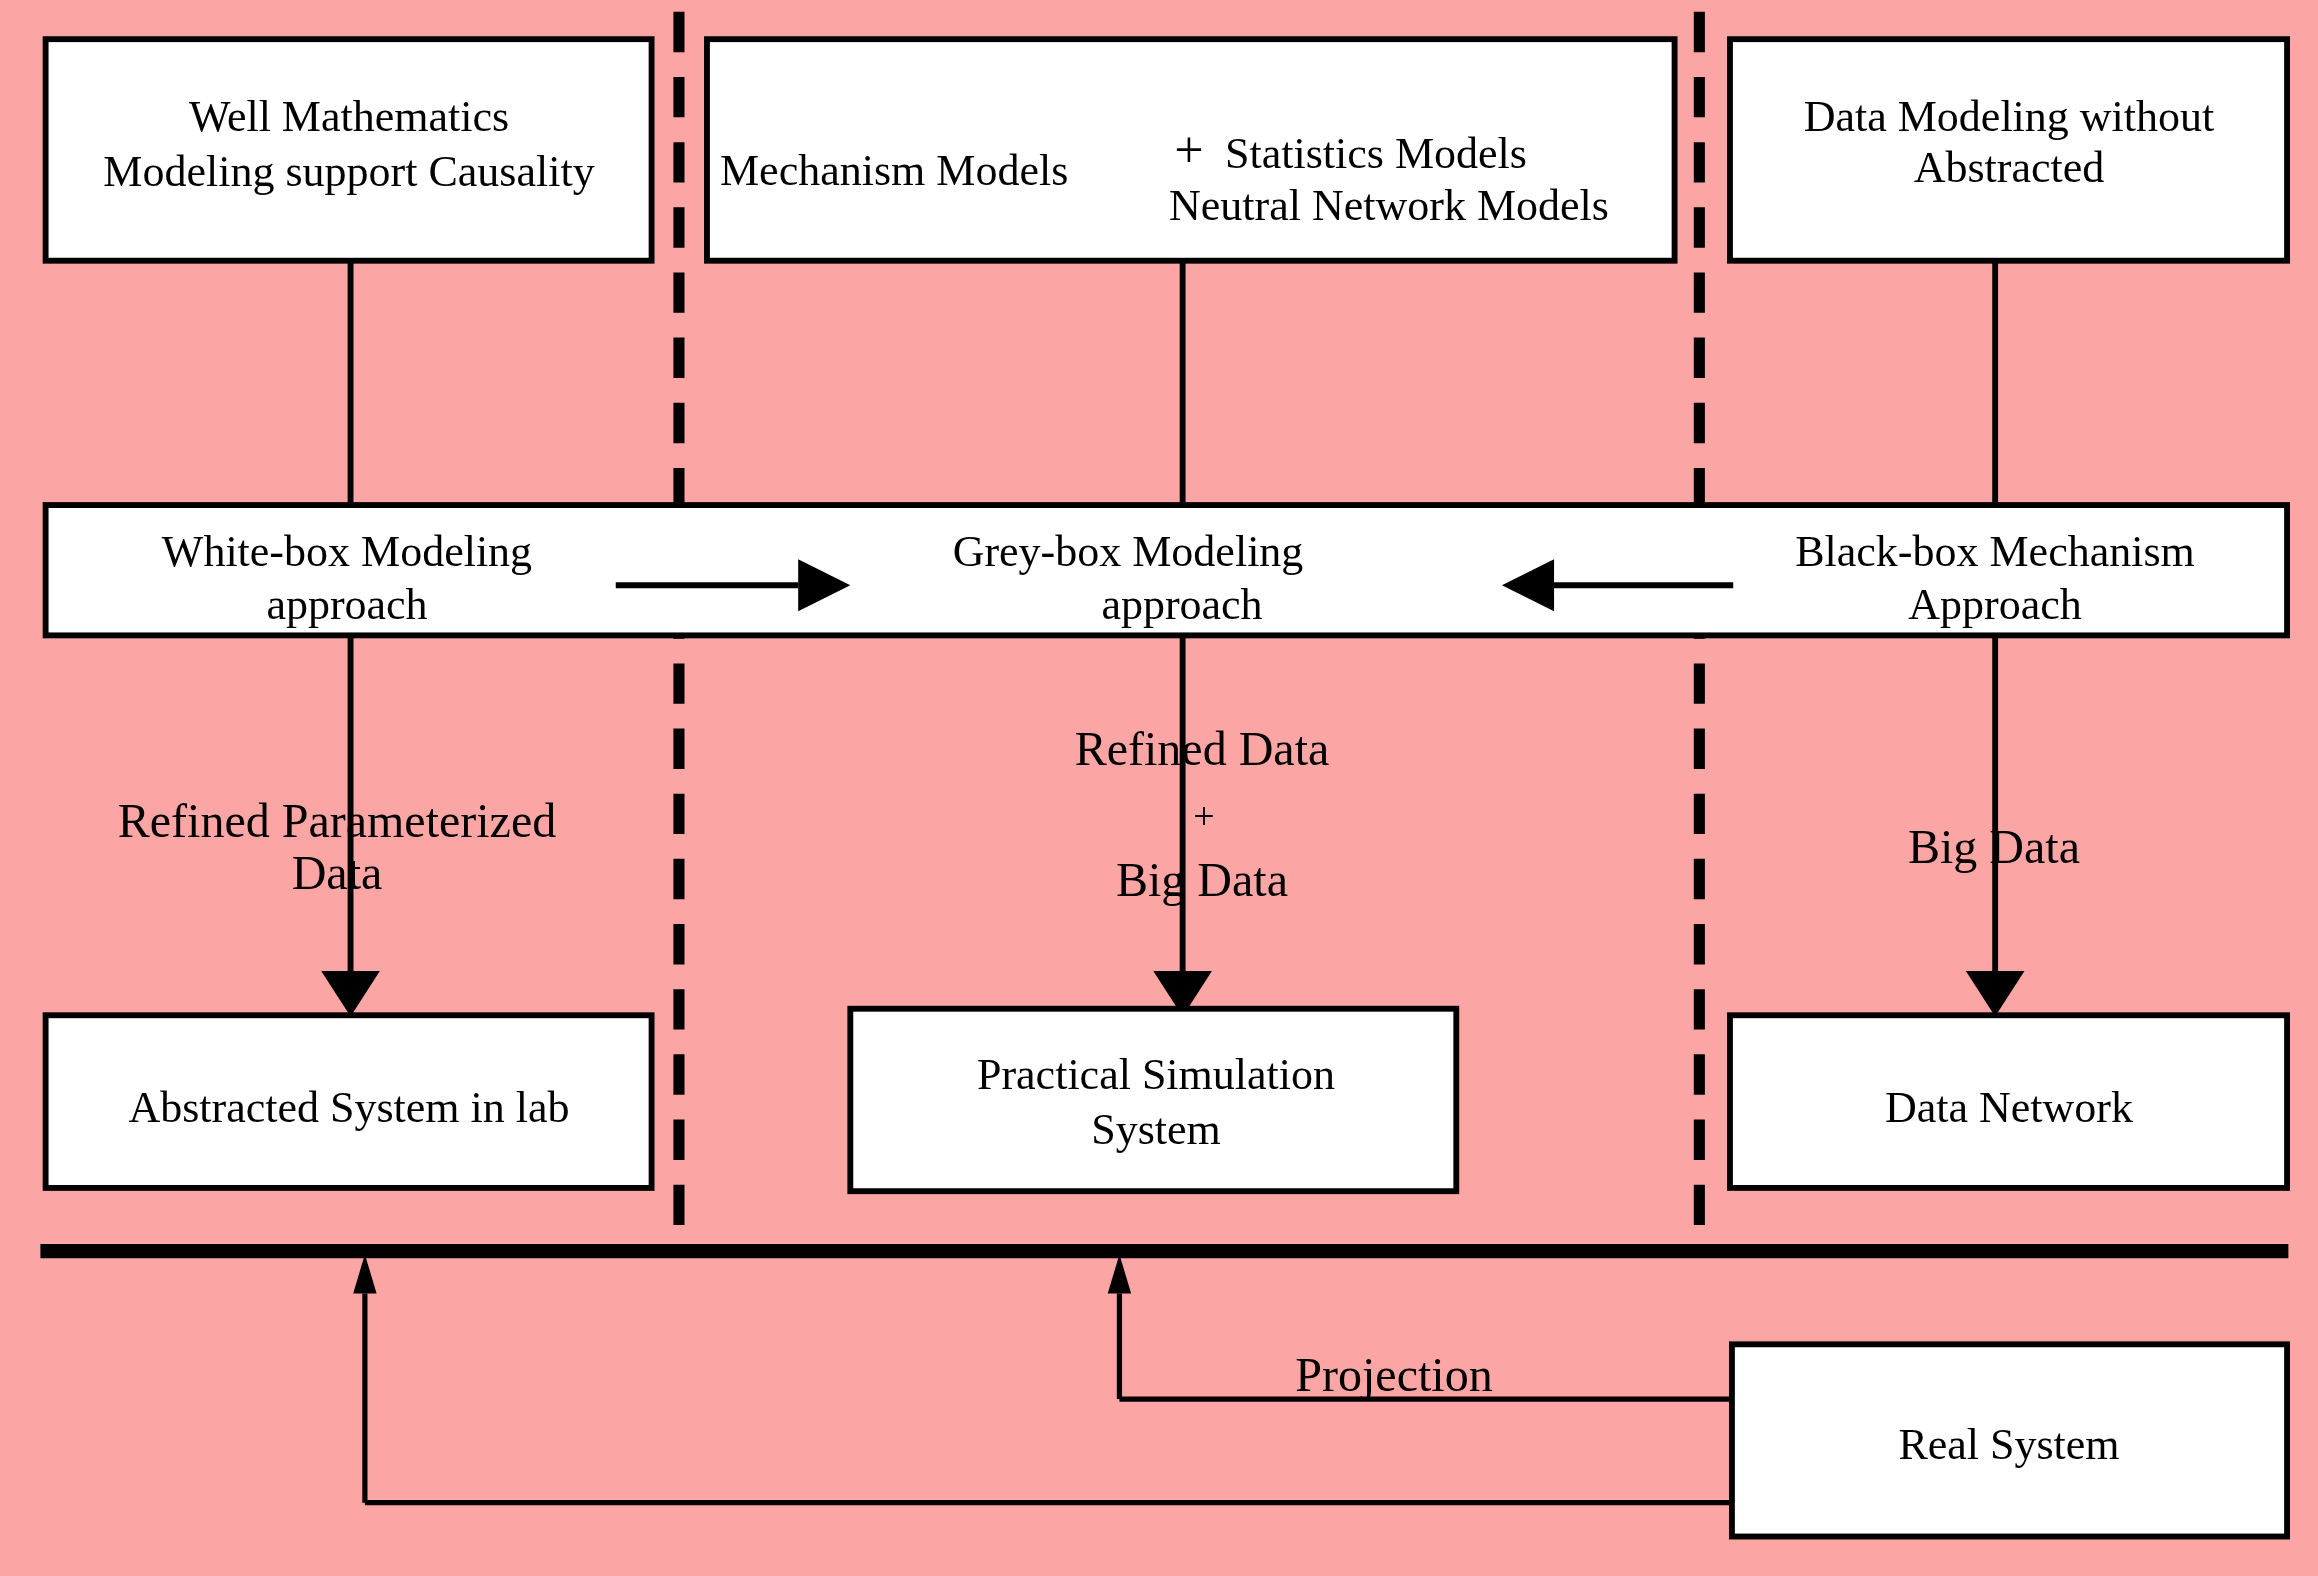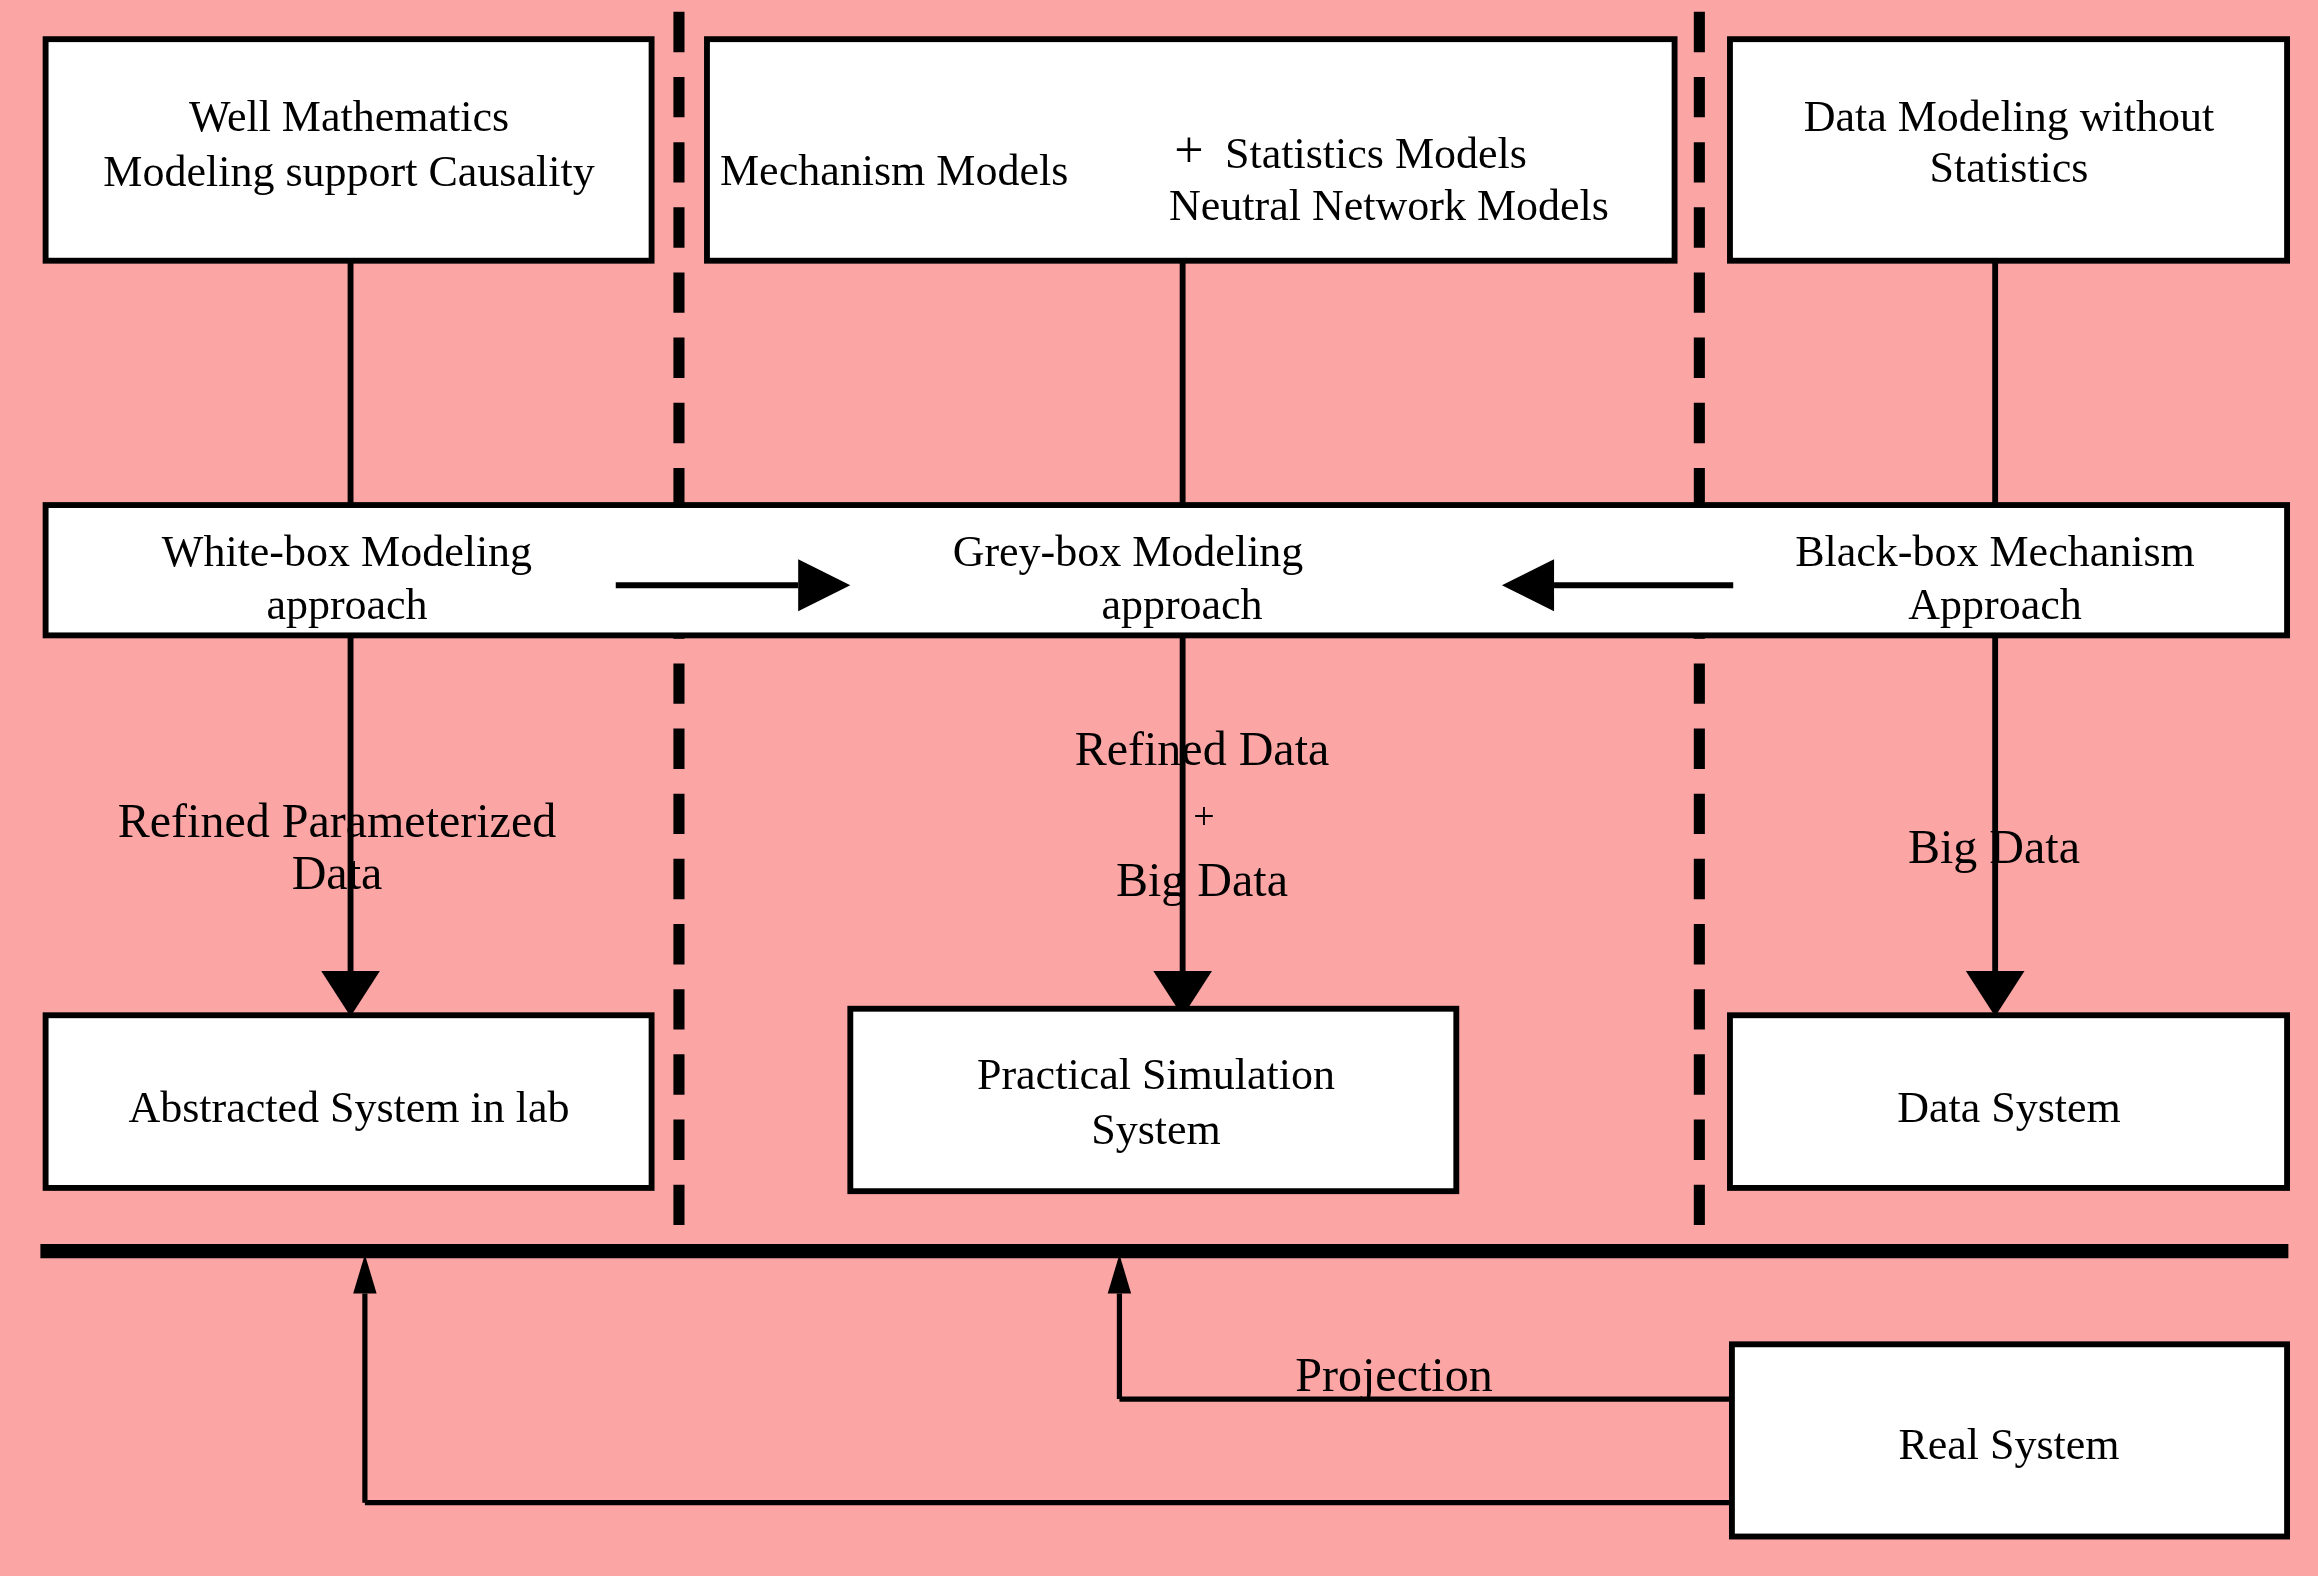--- a/index.html
+++ b/index.html
@@ -128,21 +128,21 @@
 
   <div class="lbl boxed lbl-center" style="left:349px; top:117px; width:599px;">Well Mathematics</div>
   <div class="lbl boxed lbl-center" style="left:349px; top:172px; width:638px;font-family:Liberation Serif, serif;">Modeling support Causality</div>
 
   <div class="lbl boxed" style="left:720px; top:145px; width:417px; text-align:left;">Mechanism Models</div>
   <div class="lbl plus" style="left:1166px; top:120px; width:46px;">+</div>
   <div class="lbl boxed" style="left:1225px; top:128px; width:443px; text-align:left;">Statistics Models</div>
   <div class="lbl boxed" style="left:1169px; top:180px; width:515px; text-align:left;">Neutral Network Models</div>
 
   <div class="lbl boxed lbl-center" style="left:2009px; top:117px; width:586px;">Data Modeling without</div>
-  <div class="lbl boxed lbl-center" style="left:2009px; top:168px; width:586px;">Statistics</div>
+  <div class="lbl boxed lbl-center" style="left:2009px; top:168px; width:586px;">Abstracted</div>
 
   <div class="lbl boxed lbl-center" style="left:347px; top:552px; width:521px;">White-box Modeling</div>
   <div class="lbl boxed lbl-center" style="left:347px; top:605px; width:521px;">approach</div>
 
   <div class="lbl boxed lbl-center" style="left:1128px; top:552px; width:521px;">Grey-box Modeling</div>
   <div class="lbl boxed lbl-center" style="left:1182px; top:605px; width:521px;">approach</div>
 
   <div class="lbl boxed lbl-center" style="left:1995px; top:552px; width:521px;">Black-box Mechanism</div>
   <div class="lbl boxed lbl-center" style="left:1995px; top:605px; width:521px;">Approach</div>
 
@@ -153,20 +153,20 @@
   <div class="lbl lbl-center" style="left:1204px; top:816px; width:78px; font-size:38px;">+</div>
   <div class="lbl lbl-center" style="left:1202px; top:880px; width:456px;">Big Data</div>
 
   <div class="lbl lbl-center" style="left:1994px; top:847px; width:456px;">Big Data</div>
 
   <div class="lbl boxed lbl-center" style="left:349px; top:1108px; width:599px;">Abstracted System in lab</div>
 
   <div class="lbl boxed lbl-center" style="left:1156px; top:1075px; width:599px;">Practical Simulation</div>
   <div class="lbl boxed lbl-center" style="left:1156px; top:1130px; width:599px;">System</div>
 
-  <div class="lbl boxed lbl-center" style="left:2009px; top:1108px; width:573px;">Data System</div>
+  <div class="lbl boxed lbl-center" style="left:2009px; top:1108px; width:573px;">Data Network</div>
 
   <div class="lbl lbl-center" style="left:1394px; top:1375px; width:326px;">Projection</div>
 
   <div class="lbl boxed lbl-center" style="left:2009px; top:1445px; width:521px;">Real System</div>
 
 </div>
 
 
 </body></html>

